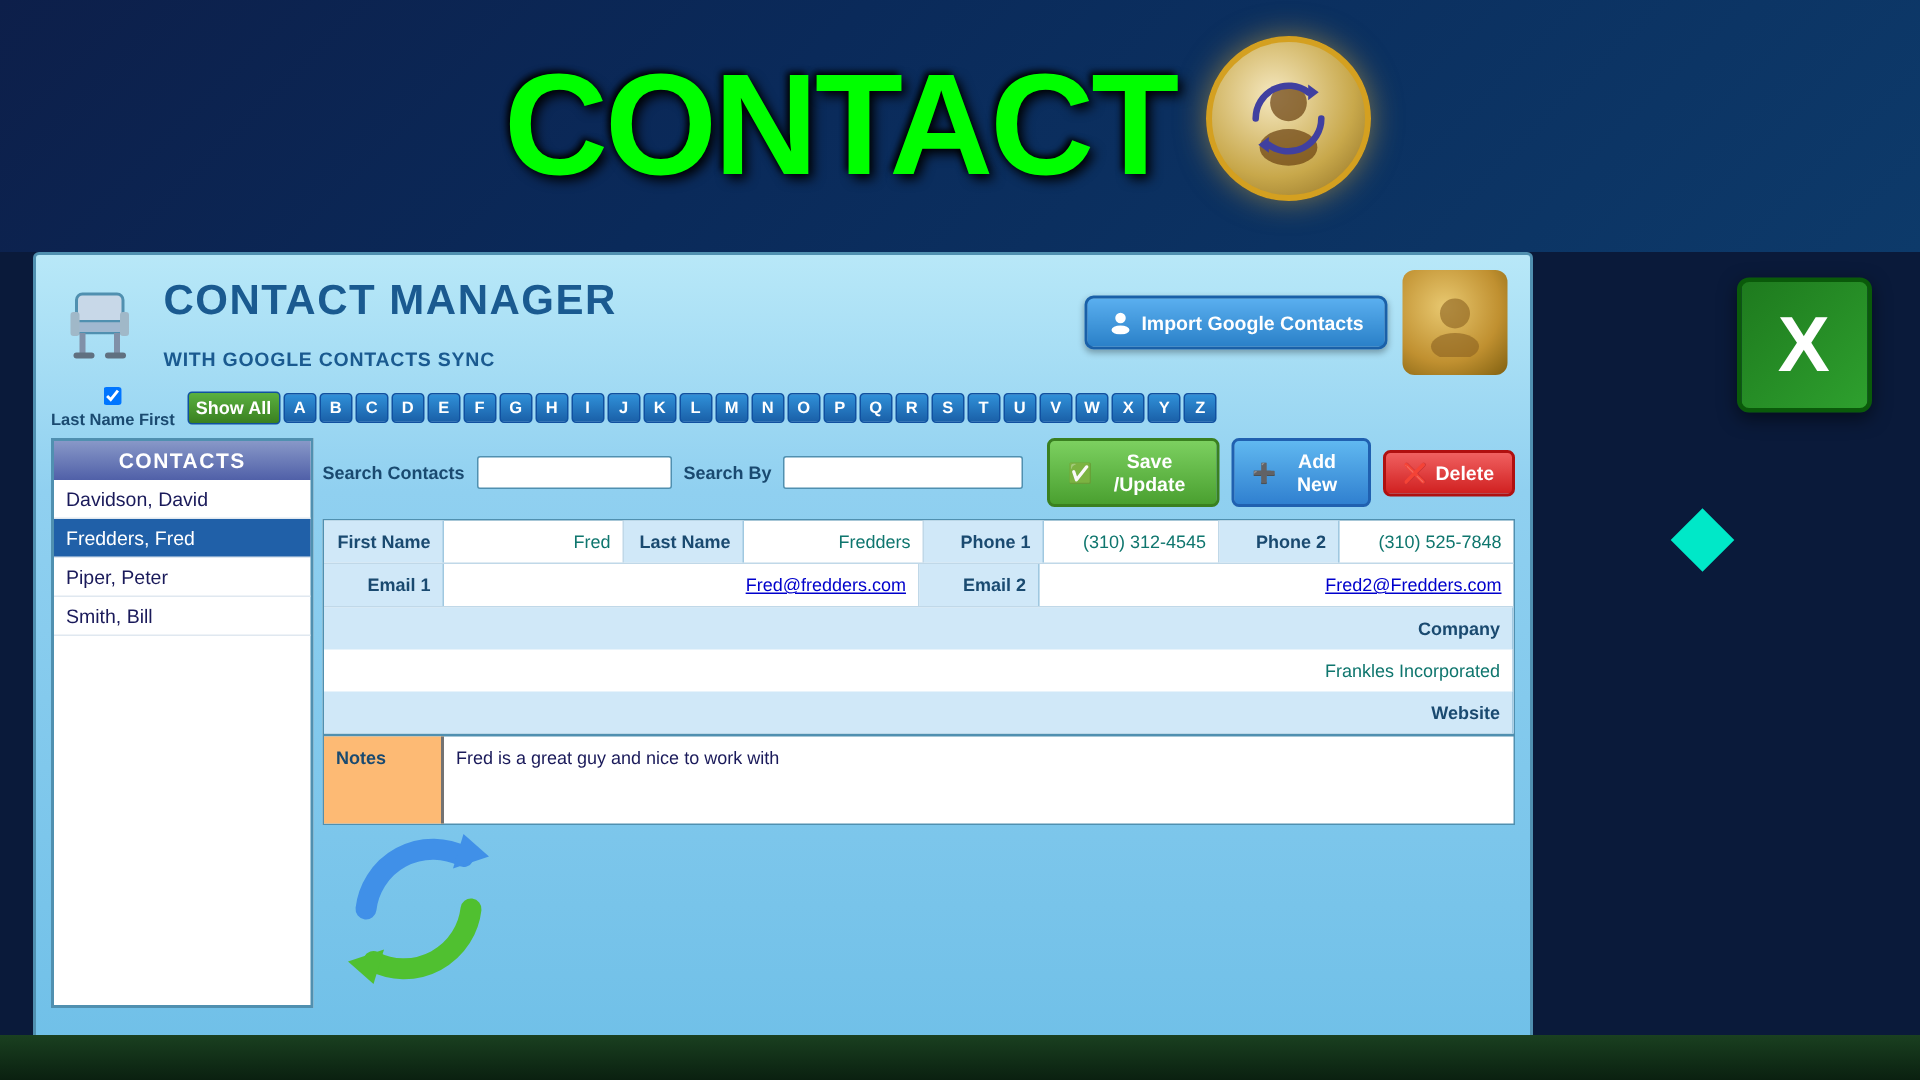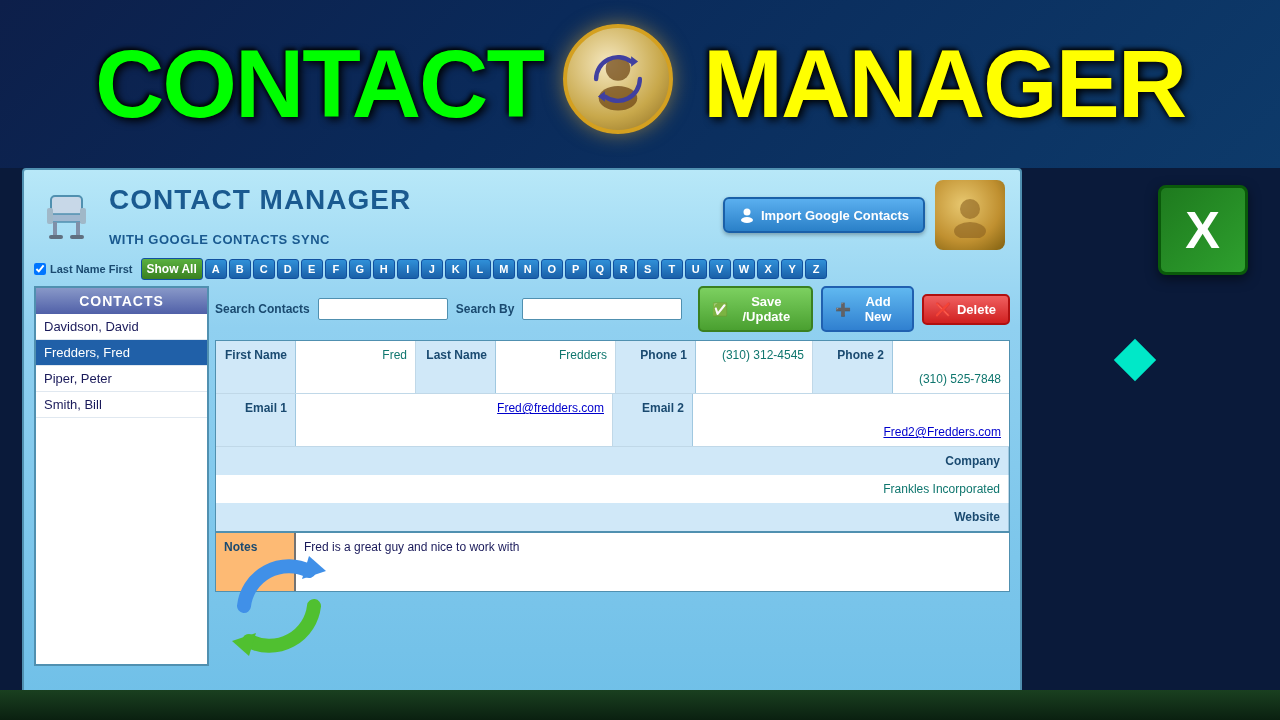--- a/index.html
+++ b/index.html
@@ -146,20 +146,21 @@
       flex-wrap: wrap;
     }
     .last-name-check {
       display: flex;
       align-items: center;
       gap: 4px;
       margin-right: 6px;
       font-size: 11px;
       font-weight: 700;
       color: #1a4a70;
+      flex-direction: column;
     }
     .last-name-check input { width: 12px; height: 12px; }
     .alpha-btn {
       background: linear-gradient(180deg, #3090d8, #1a60a8);
       border: 1px solid #1050a0;
       border-radius: 3px;
       color: white;
       font-size: 11px;
       font-weight: 700;
       padding: 3px 5px;
@@ -279,21 +280,21 @@
       white-space: nowrap;
       min-width: 80px;
     }
     .form-cell-value {
       padding: 7px 8px;
       font-size: 12px;
       color: #0f766e;
       flex: 1;
       border-right: 1px solid #c0d8e8;
     }
-    .form-cell-value:last-child { border-right: none; margin-top: 24px; }
+    .form-cell-value:last-child { border-right: none; }
     .form-cell-value.link { color: #0000cc; text-decoration: underline; }
     .notes-label {
       background: #fdba74;
       border-right: 2px solid #737373;
       font-size: 12px;
       font-weight: 700;
       color: #1a4a70;
       padding: 7px 8px;
       white-space: nowrap;
       min-width: 80px;
@@ -371,21 +372,20 @@
         <circle cx="40" cy="28" r="14" fill="#6a4010" opacity="0.7"></circle>
         <ellipse cx="40" cy="62" rx="22" ry="14" fill="#6a4010" opacity="0.7"></ellipse>
 
         <path d="M15,40 A25,25 0 0,1 55,20" stroke="#4040a0" stroke-width="5" fill="none" stroke-linecap="round"></path>
         <polygon points="55,14 55,26 63,20" fill="#4040a0"></polygon>
         <path d="M65,40 A25,25 0 0,1 25,60" stroke="#4040a0" stroke-width="5" fill="none" stroke-linecap="round"></path>
         <polygon points="25,66 25,54 17,60" fill="#4040a0"></polygon>
       </svg>
     </div>
   </div>
-  <span class="banner-right">MANAGER</span>
 </div>
 
 <div class="excel-area">
   <div class="excel-logo">X</div>
 </div>
 
 <div class="main-panel">
 
   <div class="panel-header">
     <div class="panel-title-area">

